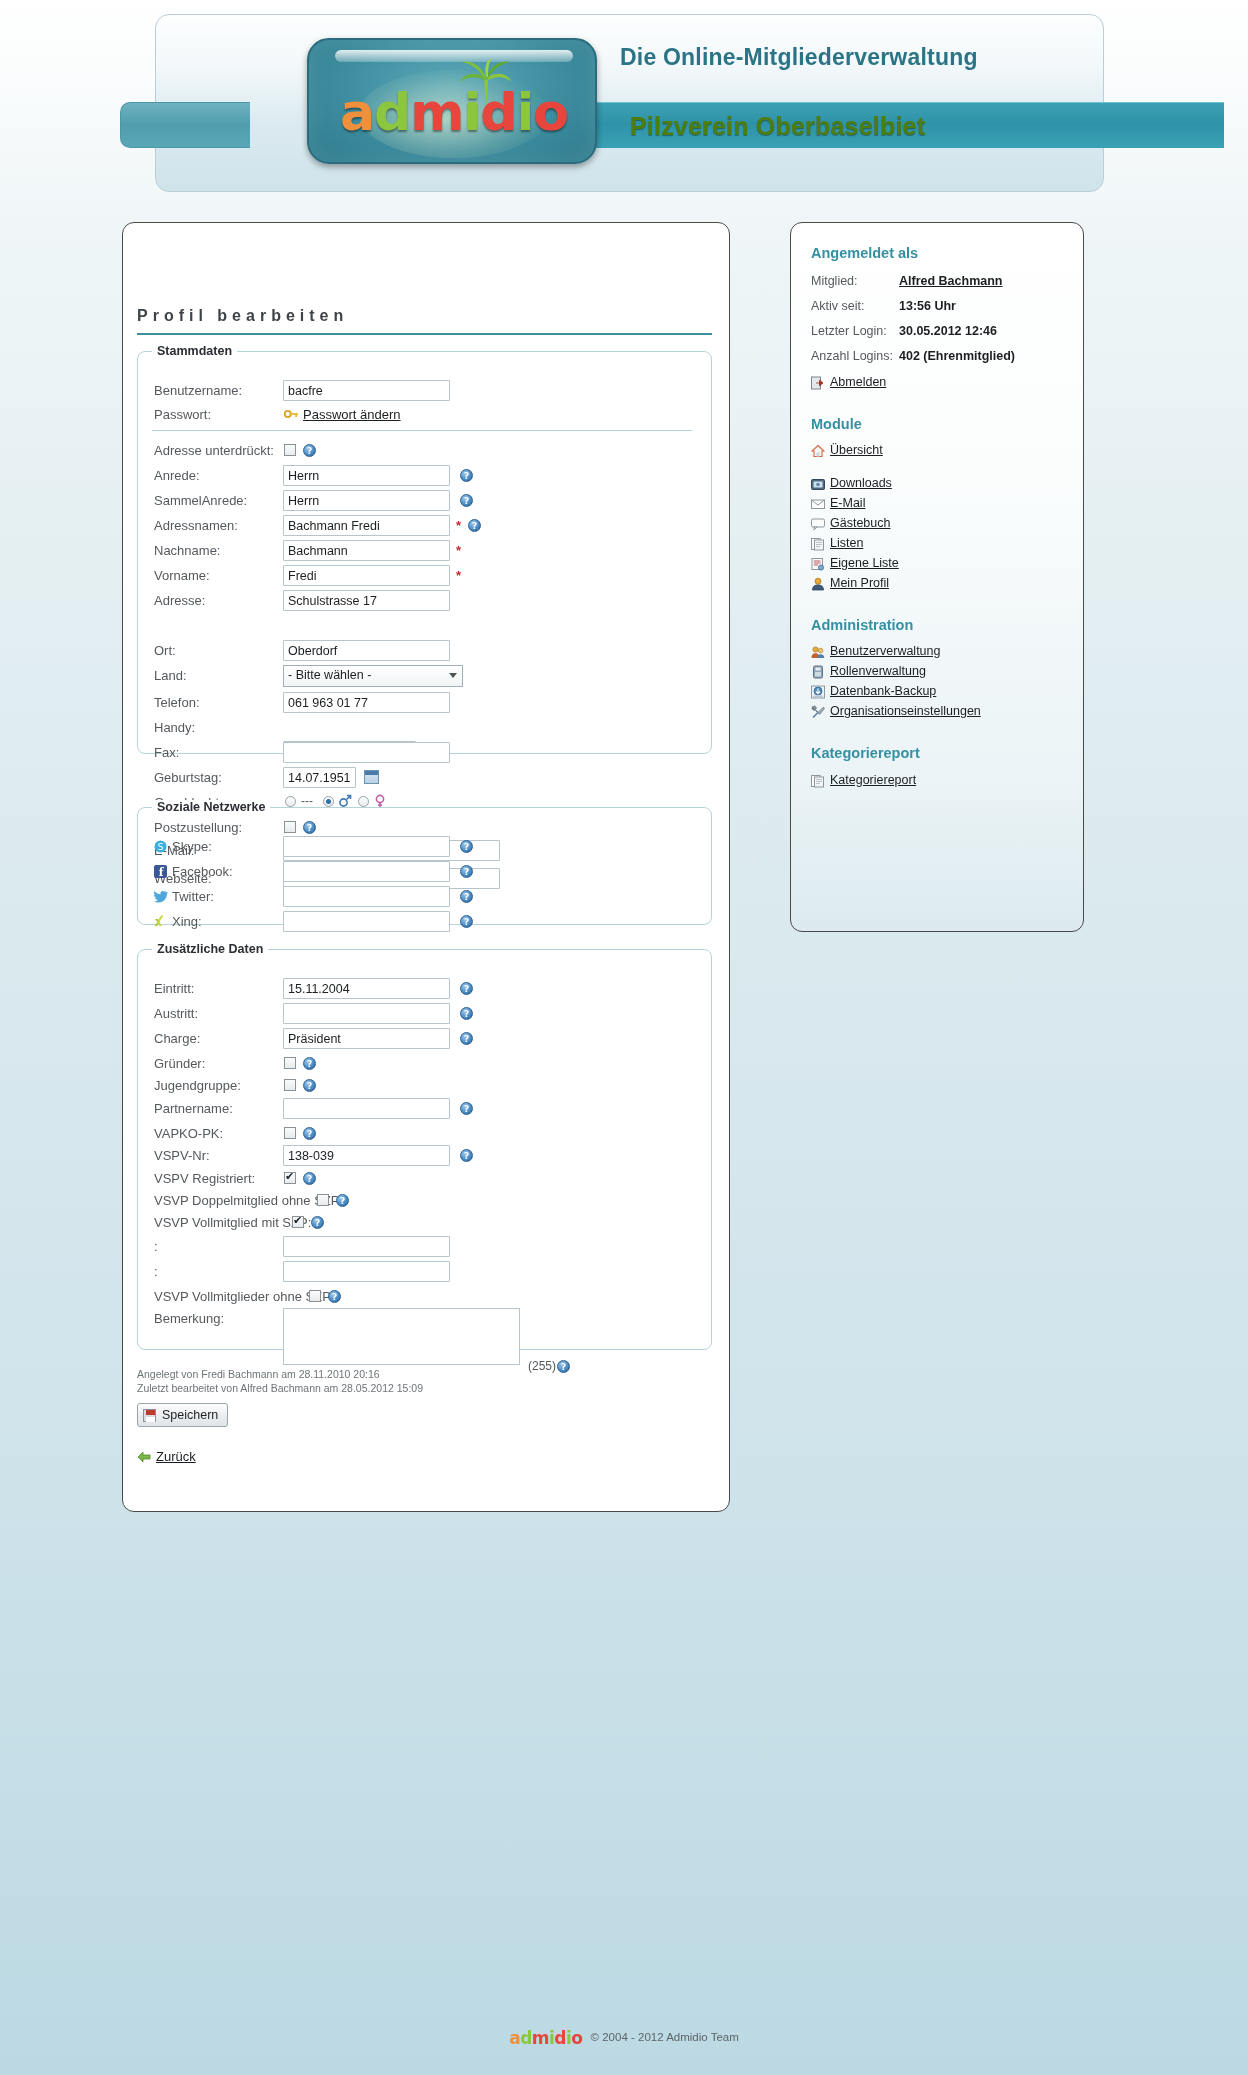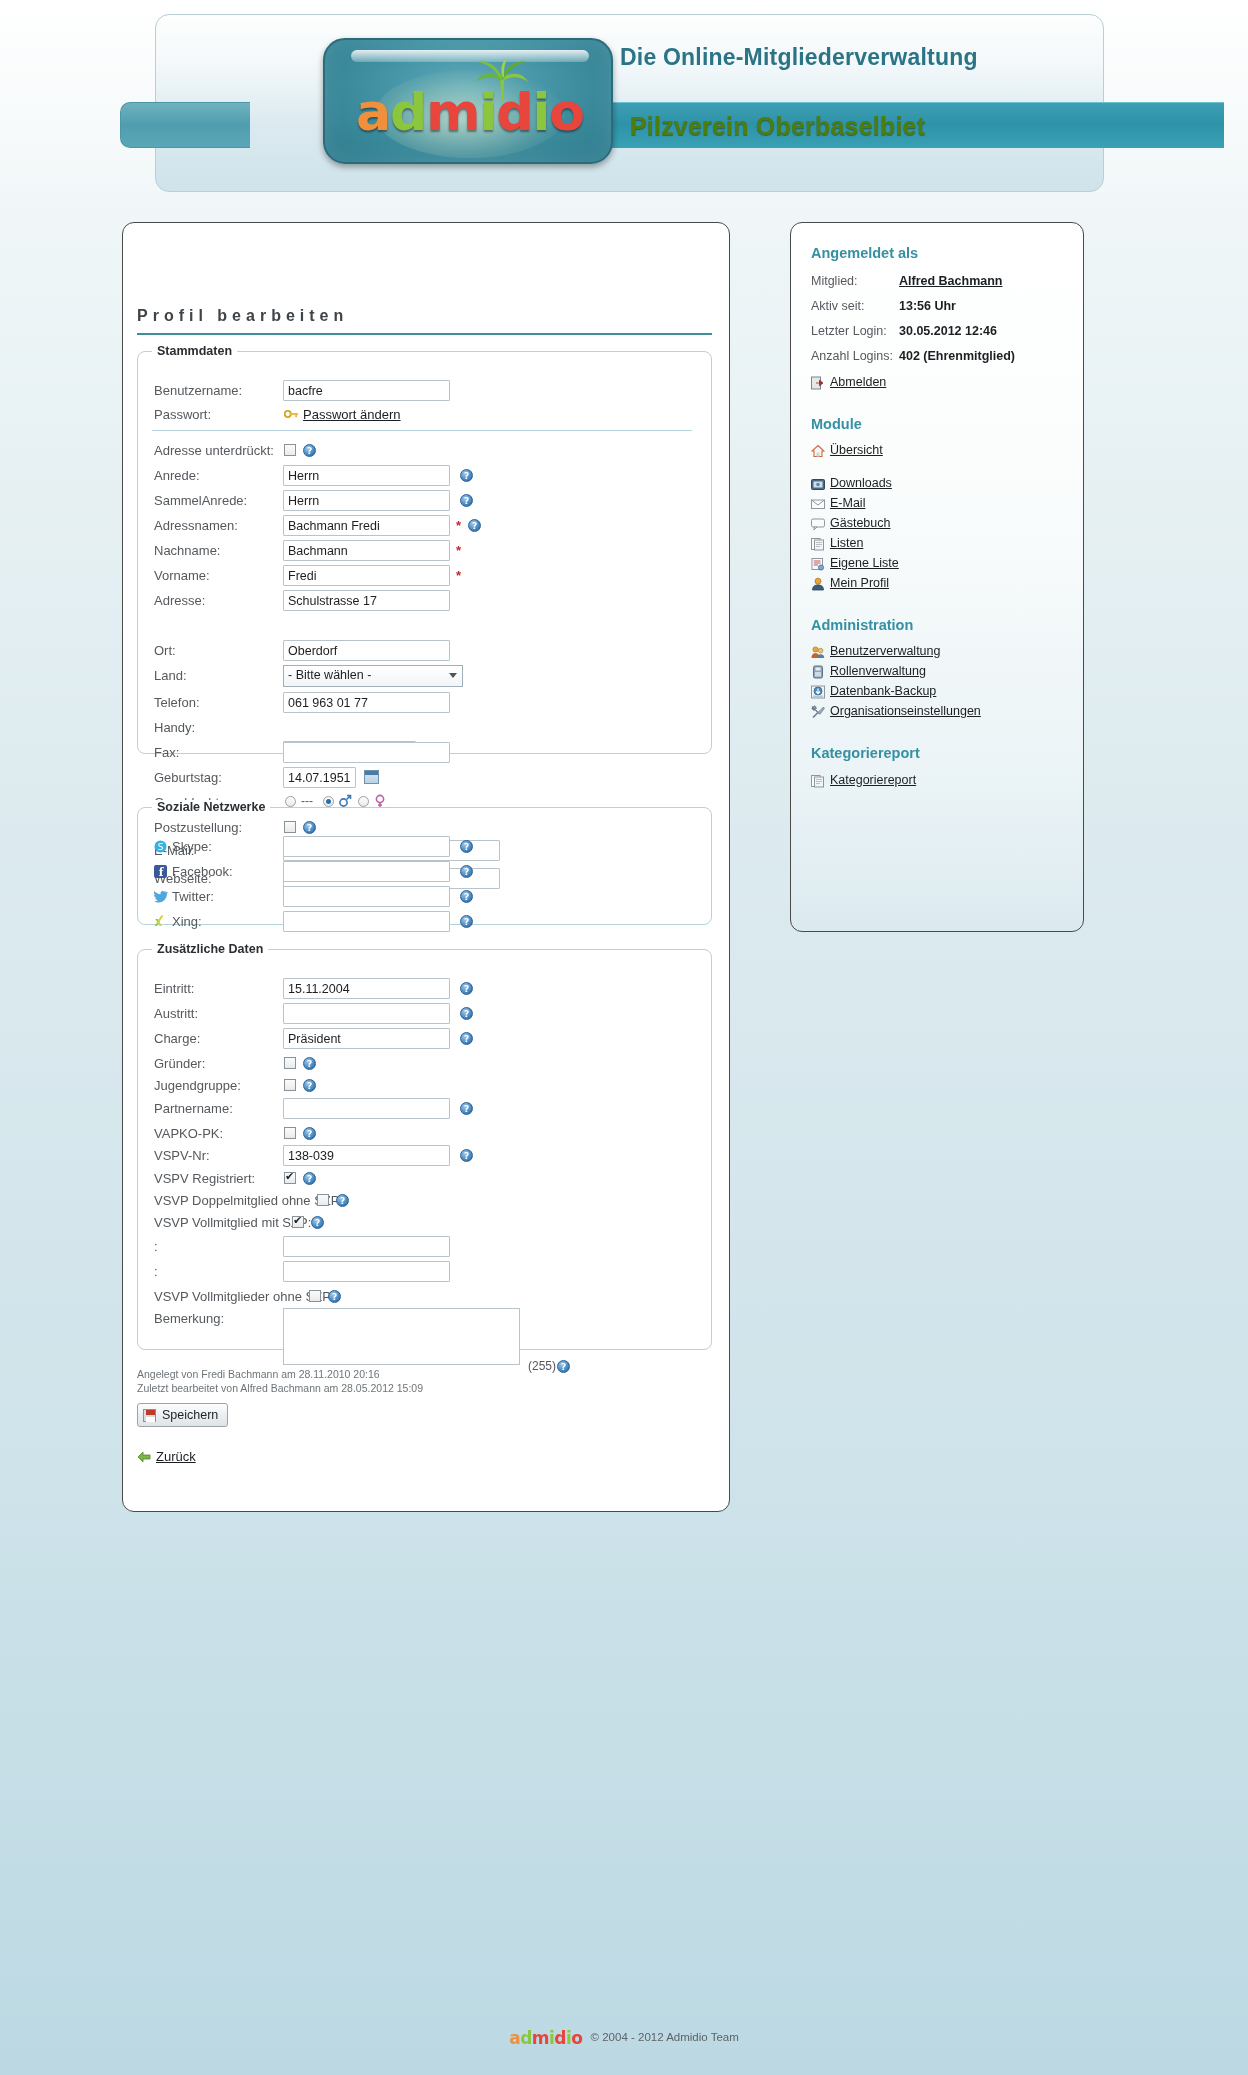--- a/index.html
+++ b/index.html
@@ -41,21 +41,21 @@
     letter-spacing:0.2px;
     text-shadow:0 1px 1px rgba(0,0,0,0.35);
   }
   .hdr-slogan {
     position:absolute; left:500px; top:30px;
     font-size:23px; font-weight:bold; color:#2b7486;
     letter-spacing:0.2px;
   }
   
   .logo-box {
-    position:absolute; left:203px; top:24px; width:290px; height:126px;
+    position:absolute; left:187px; top:24px; width:290px; height:126px;
     border-radius:22px;
     background: radial-gradient(ellipse at 50% 38%, #5ba8b8 0%, #3d8d9f 55%, #2d7a8c 100%);
     border:2px solid #2b6c7c;
     box-shadow:0 3px 6px rgba(0,0,0,0.35), inset 0 0 22px rgba(255,255,255,0.12);
     overflow:hidden;
   }
   .logo-gloss {
     position:absolute; left:26px; top:10px; width:238px; height:12px;
     border-radius:8px;
     background:linear-gradient(to bottom, rgba(255,255,255,0.85), rgba(255,255,255,0.25));

